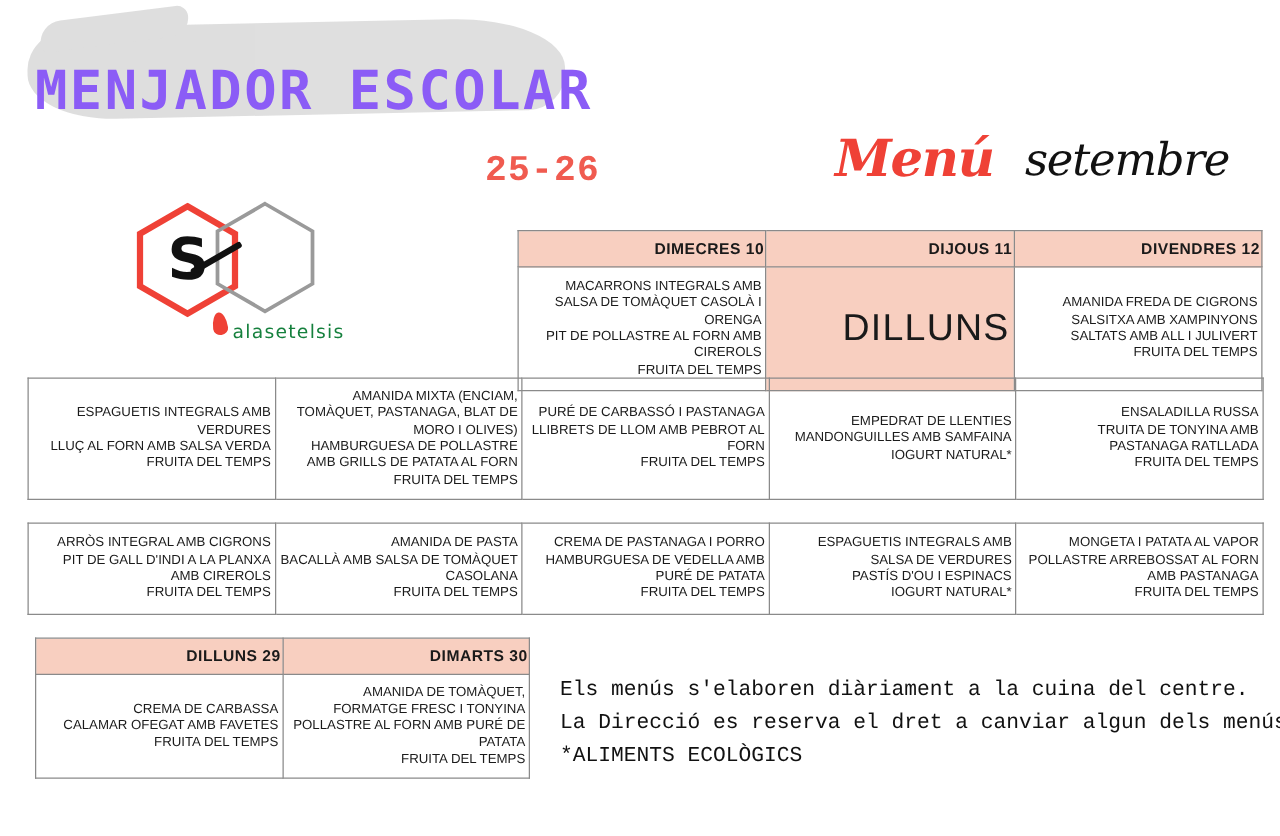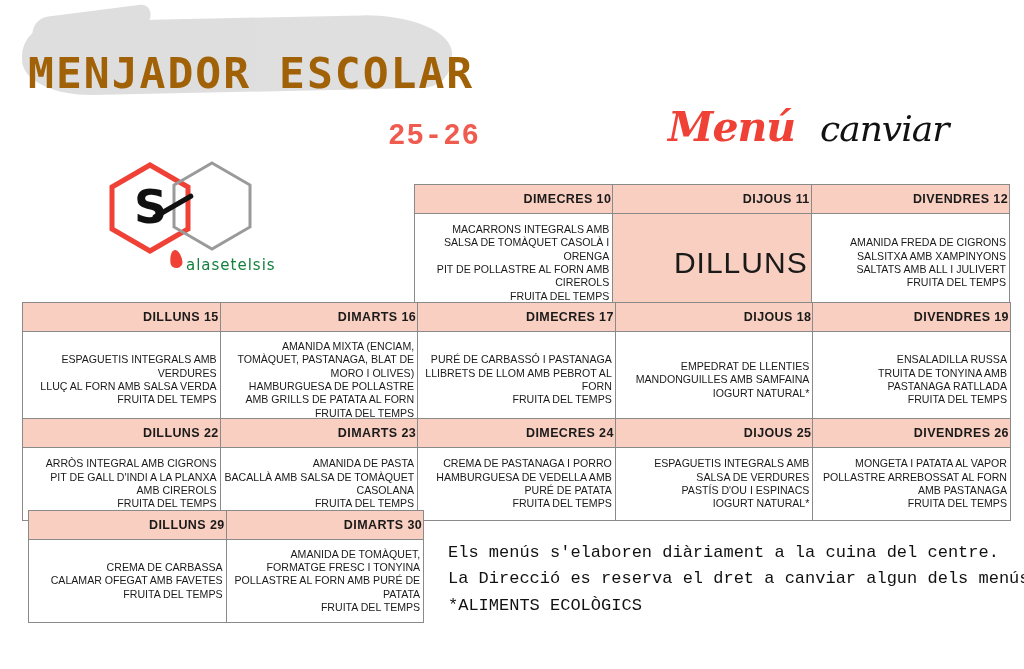--- a/index.html
+++ b/index.html
@@ -39,21 +39,21 @@
     transform: rotate(-6deg);
   }
   .title-main {
     position: absolute;
     left: 28px;
     top: 48px;
     font-family: "DejaVu Sans Mono", monospace;
     font-weight: bold;
     font-size: 43px;
     letter-spacing: 2px;
-    color: #a16207;
+    color: #8b5cf6;
     white-space: nowrap;
   }
   .title-year {
     position: absolute;
     left: 388px;
     top: 120px;
     font-family: Liberation Mono, monospace;
     font-size: 29px;
     font-weight: bold;
     color: #f05b50;
@@ -199,21 +199,21 @@
   }
   .notes div { white-space: nowrap; }
 </style>
 </head>
 <body>
 
 <div class="brush"></div>
 <div class="title-main">MENJADOR ESCOLAR</div>
 <div class="title-year">25-26</div>
 <div class="menu-word">Menú</div>
-<div class="menu-month">canviar</div>
+<div class="menu-month">setembre</div>
 
 <div class="logo-wrap">
   <svg class="logo-hex-red" viewBox="0 0 84 92">
     <polygon points="42,3 80,25 80,67 42,89 4,67 4,25" fill="none" stroke="#ef4136" stroke-width="5"></polygon>
   </svg>
   <svg class="logo-hex-grey" viewBox="0 0 84 92">
     <polygon points="42,3 80,25 80,67 42,89 4,67 4,25" fill="none" stroke="#9a9a9a" stroke-width="3"></polygon>
   </svg>
   <div class="logo-s">S</div>
   <div class="logo-pen"></div>
@@ -243,53 +243,39 @@
 
 <table class="cal" id="week2">
   <colgroup>
       <col class="w-col">
       <col class="w-col">
       <col class="w-col">
       <col class="w-col">
       <col class="w-col">
     </colgroup>
   <tbody>
-      <tr>
-    <td class="hdr">DILLUNS 15</td>
-    <td class="hdr">DIMARTS 16</td>
-    <td class="hdr">DIMECRES 17</td>
-    <td class="hdr">DIJOUS 18</td>
-    <td class="hdr">DIVENDRES 19</td>
-  </tr>
   <tr>
     <td class="cell" style="height:88px">ESPAGUETIS INTEGRALS AMB VERDURES<br>LLUÇ AL FORN AMB SALSA VERDA<br>FRUITA DEL TEMPS</td>
     <td class="cell">AMANIDA MIXTA (ENCIAM, TOMÀQUET, PASTANAGA, BLAT DE MORO I OLIVES)<br>HAMBURGUESA DE POLLASTRE AMB GRILLS DE PATATA AL FORN<br>FRUITA DEL TEMPS</td>
     <td class="cell">PURÉ DE CARBASSÓ I PASTANAGA<br>LLIBRETS DE LLOM AMB PEBROT AL FORN<br>FRUITA DEL TEMPS</td>
     <td class="cell">EMPEDRAT DE LLENTIES<br>MANDONGUILLES AMB SAMFAINA<br>IOGURT NATURAL*</td>
     <td class="cell">ENSALADILLA RUSSA<br>TRUITA DE TONYINA AMB PASTANAGA RATLLADA<br>FRUITA DEL TEMPS</td>
   </tr>
 </tbody>
   </table>
 
 <table class="cal" id="week3">
   <colgroup>
       <col class="w-col">
       <col class="w-col">
       <col class="w-col">
       <col class="w-col">
       <col class="w-col">
     </colgroup>
   <tbody>
-      <tr>
-    <td class="hdr">DILLUNS 22</td>
-    <td class="hdr">DIMARTS 23</td>
-    <td class="hdr">DIMECRES 24</td>
-    <td class="hdr">DIJOUS 25</td>
-    <td class="hdr">DIVENDRES 26</td>
-  </tr>
   <tr>
     <td class="cell" style="height:64px">ARRÒS INTEGRAL AMB CIGRONS<br>PIT DE GALL D'INDI A LA PLANXA AMB CIREROLS<br>FRUITA DEL TEMPS</td>
     <td class="cell">AMANIDA DE PASTA<br>BACALLÀ AMB SALSA DE TOMÀQUET CASOLANA<br>FRUITA DEL TEMPS</td>
     <td class="cell">CREMA DE PASTANAGA I PORRO<br>HAMBURGUESA DE VEDELLA AMB PURÉ DE PATATA<br>FRUITA DEL TEMPS</td>
     <td class="cell">ESPAGUETIS INTEGRALS AMB SALSA DE VERDURES<br>PASTÍS D'OU I ESPINACS<br>IOGURT NATURAL*</td>
     <td class="cell">MONGETA I PATATA AL VAPOR<br>POLLASTRE ARREBOSSAT AL FORN  AMB PASTANAGA<br>FRUITA DEL TEMPS</td>
   </tr>
 </tbody>
   </table>
 

